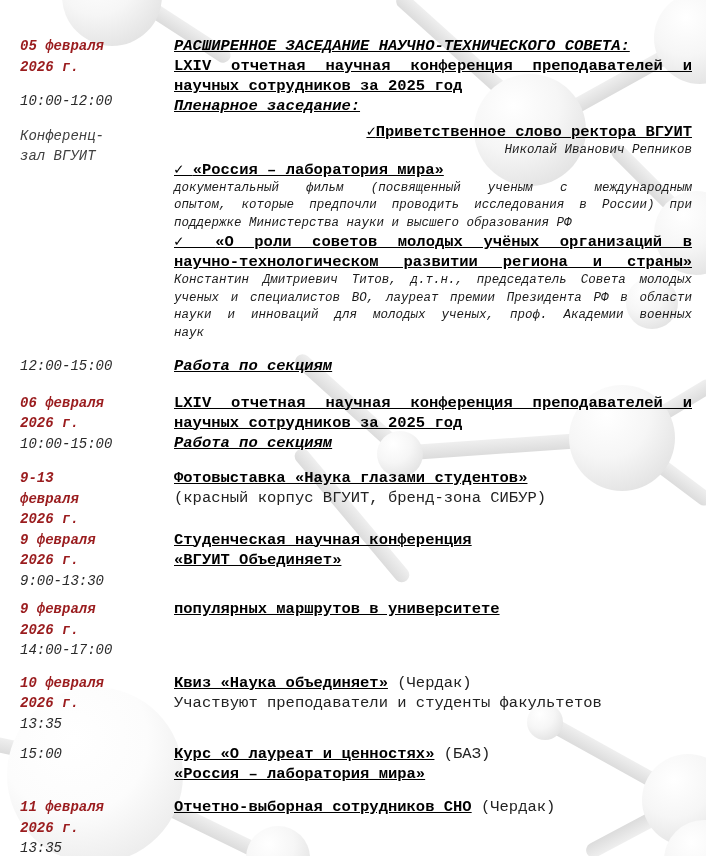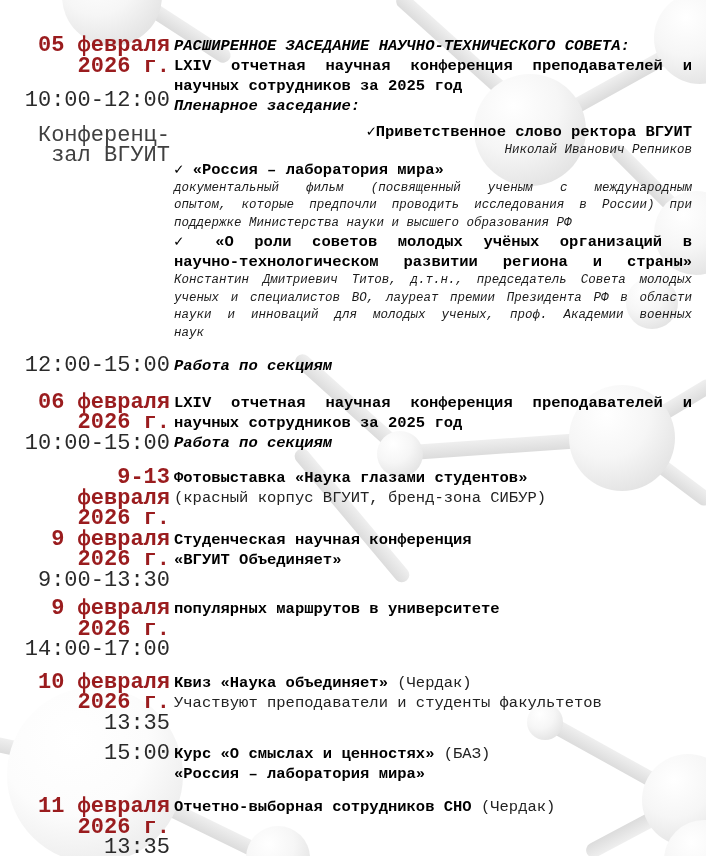--- a/index.html
+++ b/index.html
@@ -42,27 +42,27 @@
   .b6{left:267px;top:508px;width:170px;transform:rotate(50deg);}
   .b7{left:611px;top:404px;width:110px;transform:rotate(-31deg);}
   .b8{left:611px;top:462px;width:110px;transform:rotate(37deg);}
   .b9{left:-15px;top:744px;width:90px;transform:rotate(12deg);}
   .b10{left:82px;top:812px;width:220px;transform:rotate(26deg);}
   .b11{left:532px;top:753px;width:170px;transform:rotate(29deg);}
   .b12{left:580px;top:818px;width:120px;transform:rotate(152deg);}
   
   .content{position:relative;z-index:1;padding:36px 0 0 20px;}
   .row{display:flex;align-items:flex-start;}
-  .col-l{width:150px;flex:0 0 150px;text-align:right;font-size:22px;line-height:20.5px;}
+  .col-l{width:150px;flex:0 0 150px;text-align:left;font-size:14px;line-height:20.5px;font-style:italic;}
   .col-r{width:518px;flex:0 0 518px;margin-left:4px;font-size:15.5px;line-height:20px;}
   .date{color:#9a1c1e;font-weight:bold;}
   .time{color:#2a2a2a;}
   .venue{color:#404040;}
   .mt14{margin-top:14px;}
-  .b{font-weight:bold;}
+  .b{font-weight:bold;text-decoration:underline;}
   .i{font-style:italic;}
   .jl{text-align:justify;text-align-last:justify;}
   .note{font-size:12.5px;line-height:17.5px;font-style:italic;color:#1a1a1a;}
   .plain{font-weight:normal;color:#222;}
   .item1{margin-top:6px;text-align:right;}
   .check{font-weight:bold;}
   .r2{margin-top:14px;}
   .r3{margin-top:16px;}
   .r4{margin-top:14px;}
   .r5{margin-top:0px;}
@@ -222,21 +222,21 @@
       <div><span class="b">Квиз «Наука объединяет»</span><span class="plain"> (Чердак)</span></div>
       <div class="plain">Участвуют преподаватели и студенты факультетов</div>
     </div>
   </section>
 
   <section class="row r8">
     <div class="col-l">
       <div class="time">15:00</div>
     </div>
     <div class="col-r">
-      <div><span class="b">Курс «О смыслах и ценностях»</span><span class="plain"> (БАЗ)</span></div>
+      <div><span class="b">Курс «О лауреат и ценностях»</span><span class="plain"> (БАЗ)</span></div>
       <div class="b">«Россия – лаборатория мира»</div>
     </div>
   </section>
 
   <section class="row r9">
     <div class="col-l">
       <div class="date">
         <div>11 февраля</div>
         <div>2026 г.</div>
       </div>

